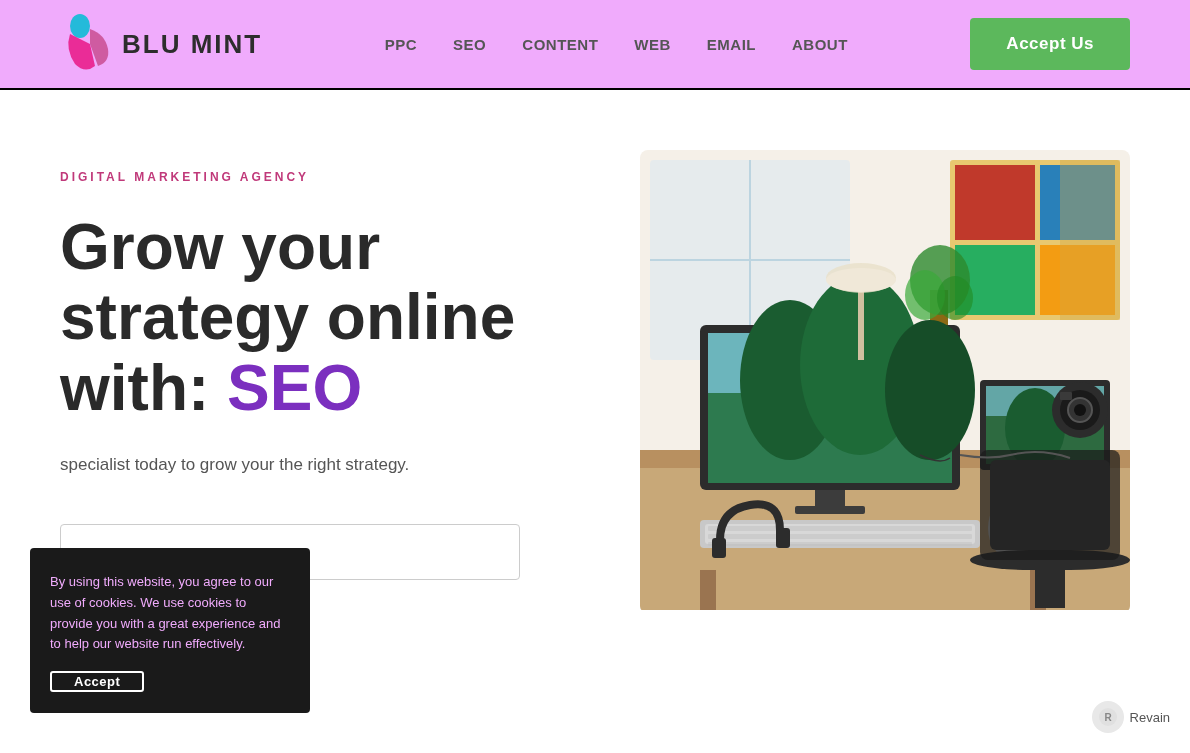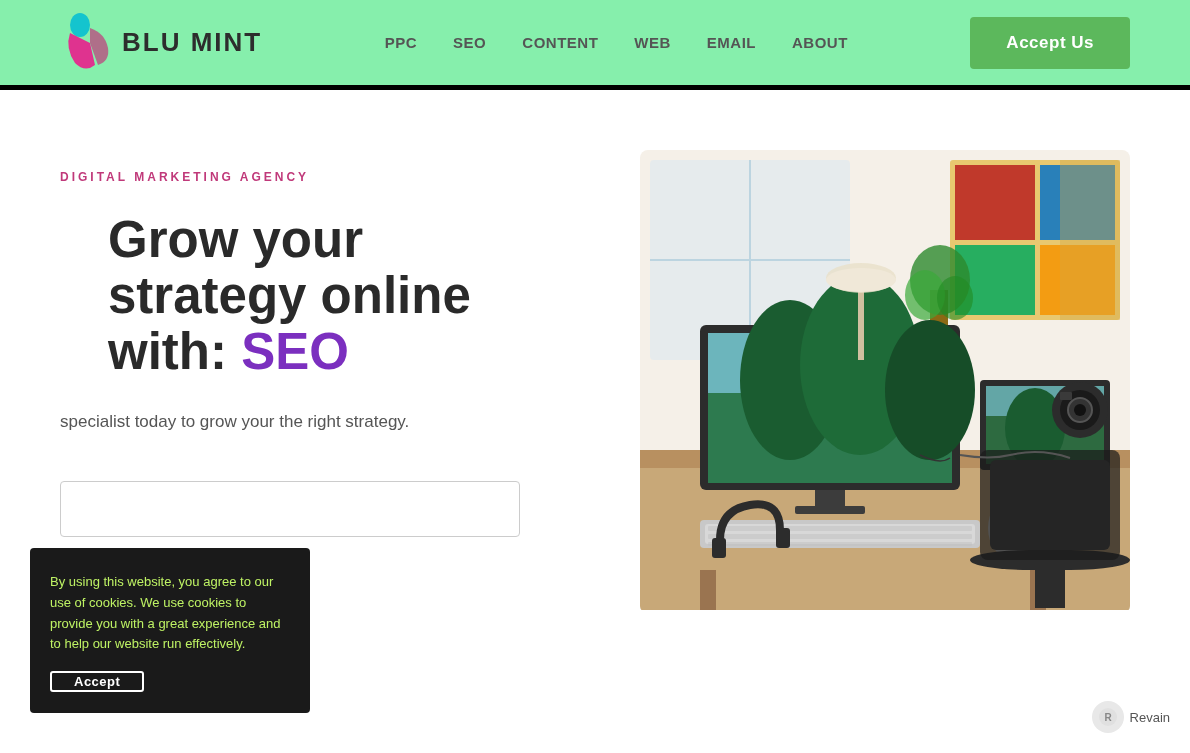--- a/index.html
+++ b/index.html
@@ -5,22 +5,22 @@
     * { margin: 0; padding: 0; box-sizing: border-box; }
     body { font-family: 'Arial', sans-serif; background: #fff; width: 1190px; min-height: 753px; overflow-x: hidden; }
 
     
     header {
       display: flex;
       align-items: center;
       justify-content: space-between;
       padding: 0 60px;
       height: 90px;
-      background: #86efac;
-      border-bottom: 5px solid #000000;
+      background: #f0abfc;
+      border-bottom: 2px solid #000000;
     }
     .logo-area {
       display: flex;
       align-items: center;
       gap: 10px;
     }
     .logo-icon {
       width: 52px;
       height: 60px;
     }
@@ -70,26 +70,25 @@
     }
     .hero-subtitle {
       font-size: 12px;
       font-weight: 700;
       letter-spacing: 3px;
       color: #c0397a;
       margin-bottom: 28px;
       text-transform: uppercase;
     }
     .hero-title {
-      font-size: 51px;
+      font-size: 64px;
       font-weight: 900;
       line-height: 1.1;
       color: #2a2a2a;
       margin-bottom: 28px;
-      margin-left: 48px;
     }
     .hero-title .highlight {
       color: #7b2fbf;
     }
     .hero-desc {
       font-size: 17px;
       color: #555;
       line-height: 1.7;
       margin-bottom: 44px;
       max-width: 480px;
@@ -140,21 +139,21 @@
       background: #1a1a1a;
       color: #fff;
       padding: 24px 20px 20px 20px;
       border-radius: 4px;
       z-index: 1000;
       font-size: 13px;
       line-height: 1.6;
     }
     .cookie-banner p {
       margin-bottom: 16px;
-      color: #bef264;
+      color: #f0abfc;
     }
     .accept-btn {
       background: transparent;
       color: #fff;
       border: 2px solid #fff;
       padding: 1px 22px;
       font-size: 13px;
       font-weight: 600;
       border-radius: 3px;
       cursor: pointer;

